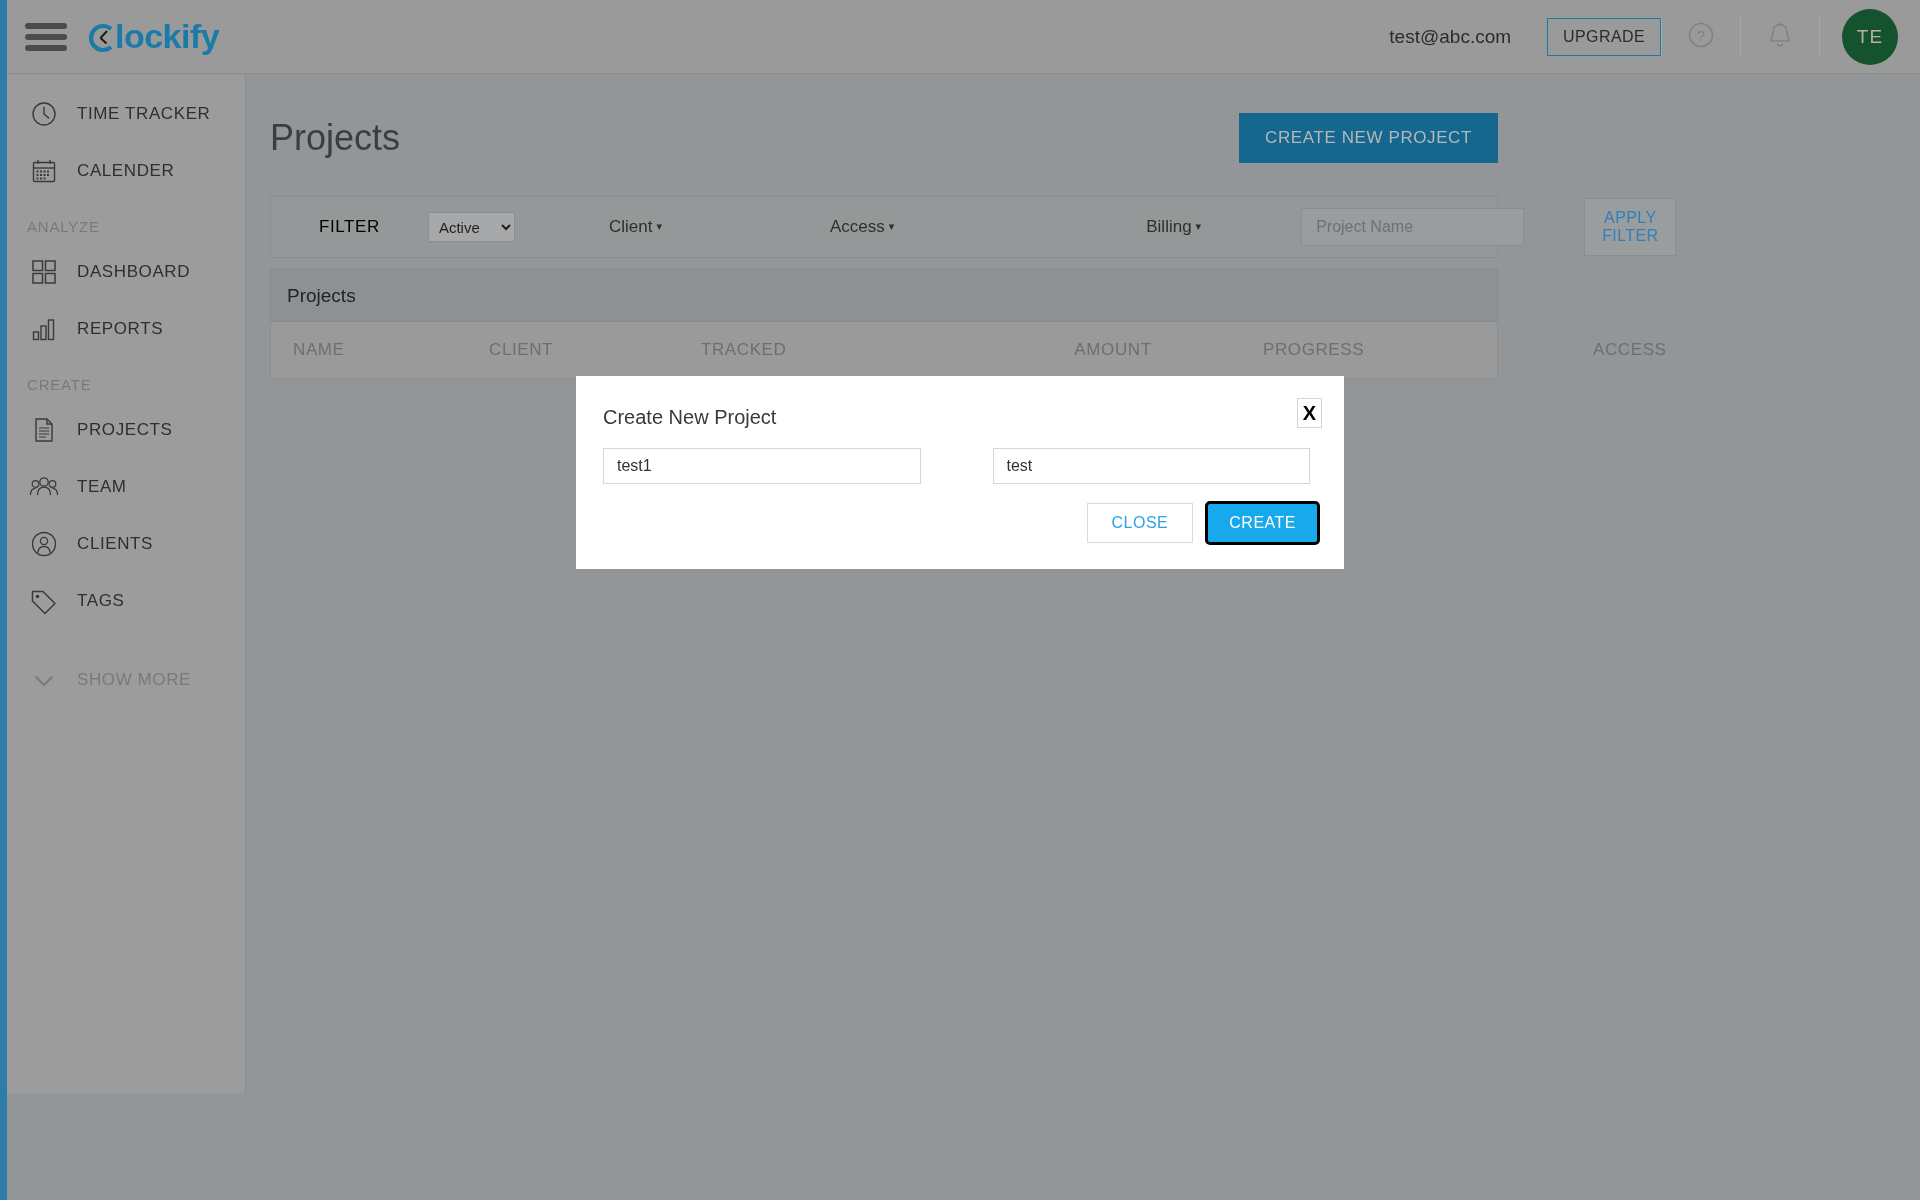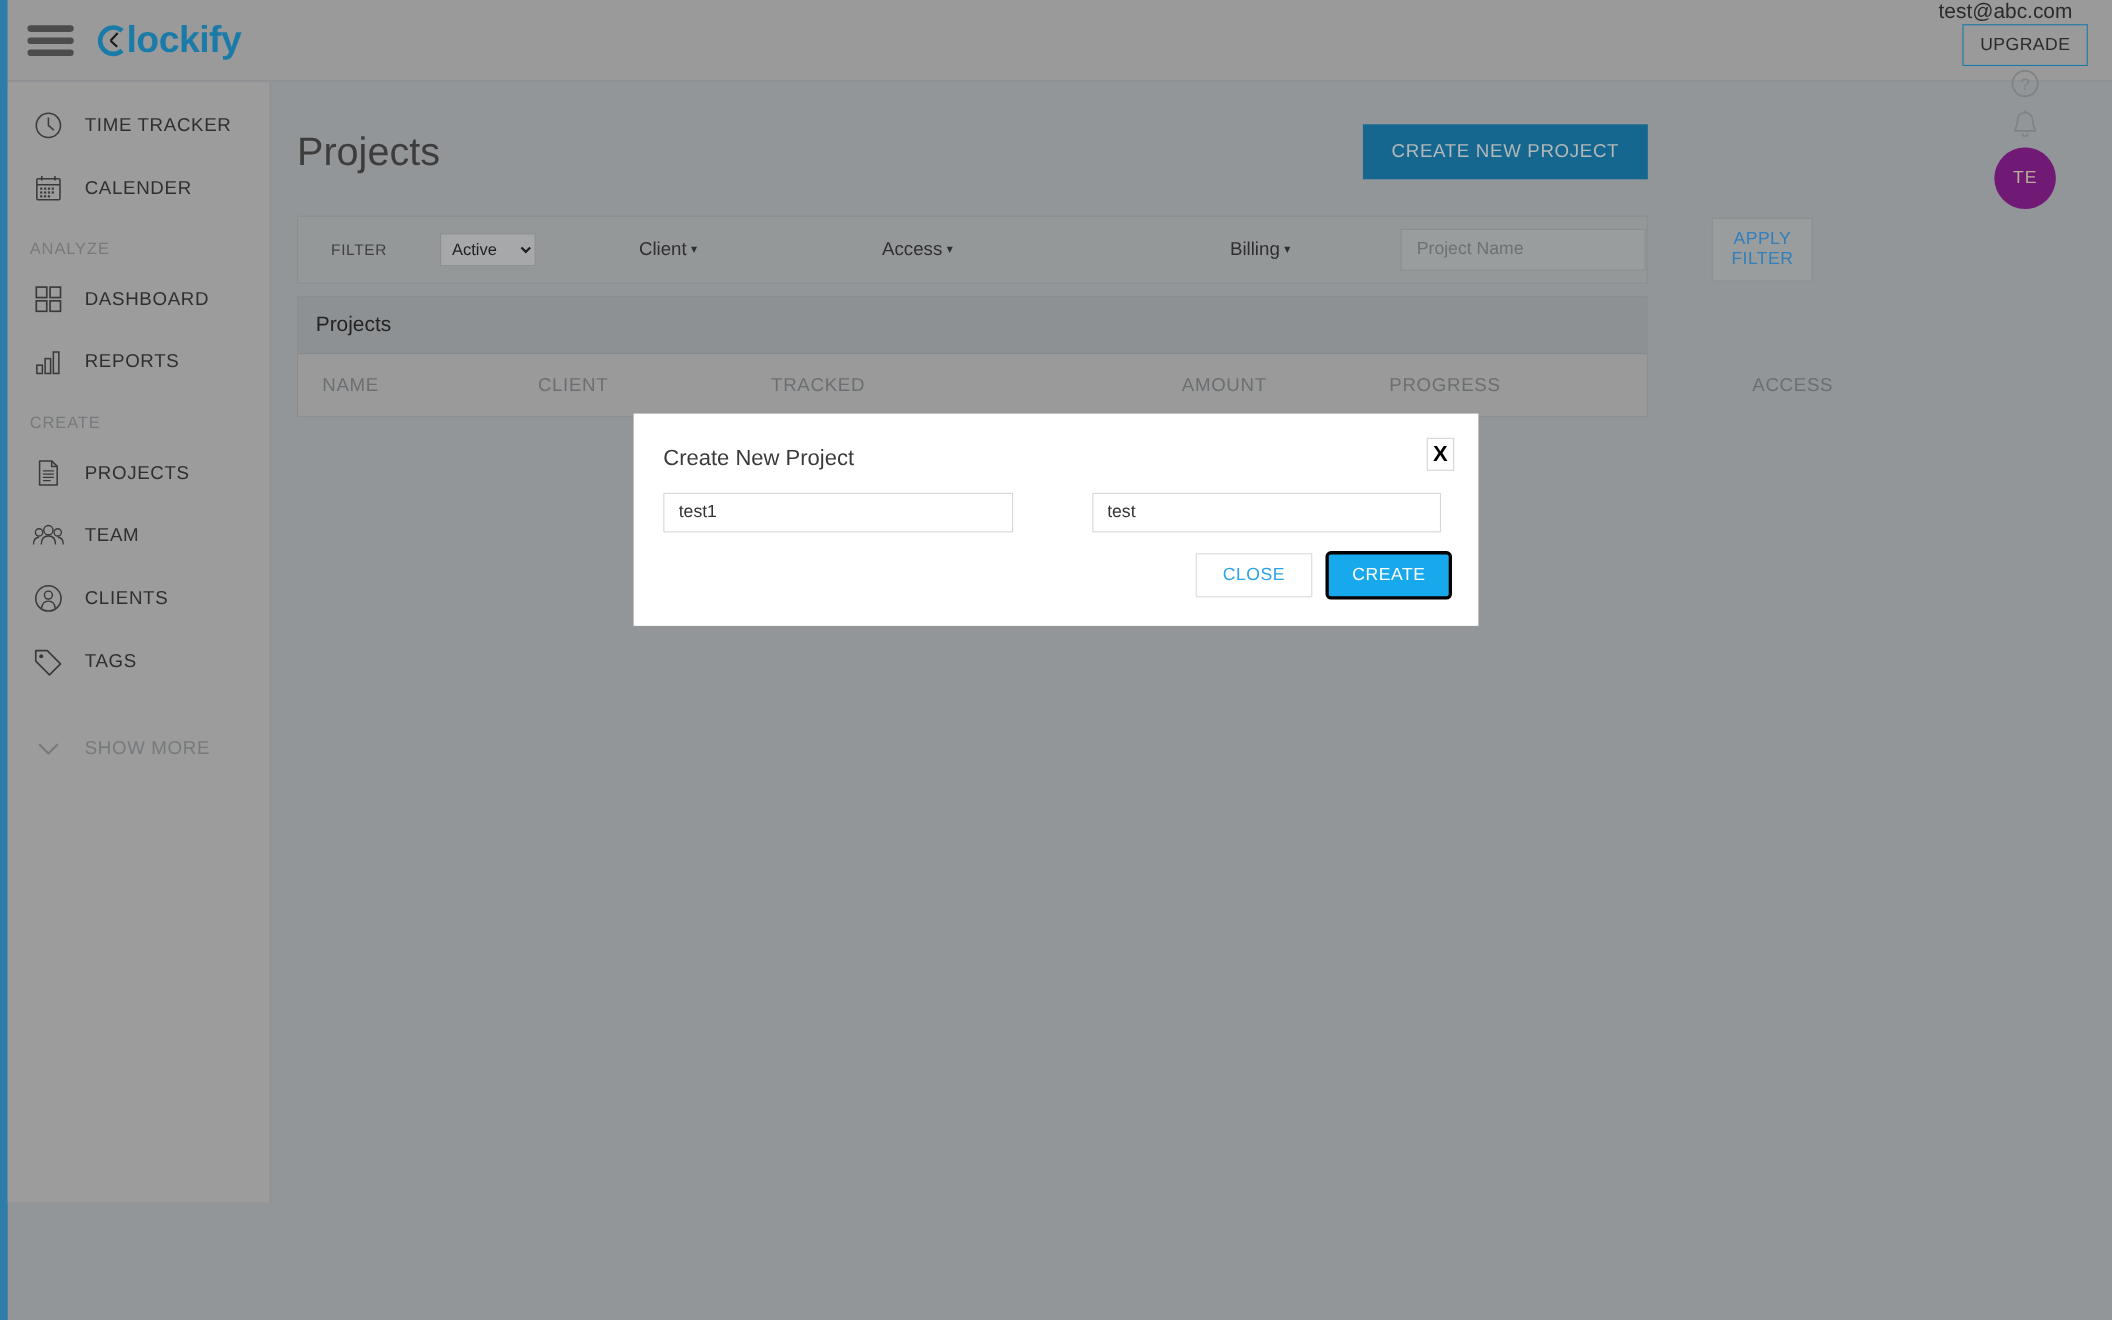--- a/index.html
+++ b/index.html
@@ -36,41 +36,41 @@
   .logo {
     margin-left: 20px; display: flex; align-items: center;
     font-size: 34px; font-weight: 600; color: #1b7ba8; letter-spacing: -0.5px;
   }
   .logo .logo-mark {
     position: relative; width: 27px; height: 30px; margin-right: 1px;
   }
   .logo .logo-text { color: #1b7ba8; }
 
   .header-right {
-    margin-left: auto; display: flex; align-items: center; height: 100%; flex-direction: column;
+    margin-left: auto; display: flex; align-items: center; height: 100%;
   }
   .header-email {
     font-size: 19px; color: #2b2b2b; margin-right: 36px;
   }
   .upgrade-btn {
     border: 1px solid #1b7ba8; background: transparent; color: #2b2b2b;
     font-size: 16px; letter-spacing: .4px; padding: 9px 15px;
     font-family: "Liberation Sans", sans-serif; cursor: pointer;
   }
   .hdr-sep { width: 1px; height: 40px; background: #a8aaac; margin: 0 0px; }
   .hdr-icon-wrap {
     width: 78px; height: 74px; display: flex; align-items: center; justify-content: center;
     cursor: pointer;
   }
   .avatar-wrap { width: 100px; height: 74px; display: flex; align-items: center; justify-content: center; cursor: pointer; }
   .avatar {
     width: 56px; height: 56px; border-radius: 50%;
-    background: #701a75; color: #b9b09a;
+    background: #14532d; color: #b9b09a;
     display: flex; align-items: center; justify-content: center;
-    font-size: 16px; letter-spacing: 1px;
+    font-size: 19px; letter-spacing: 1px;
   }
 
   
   .sidebar {
     position: absolute; left: 7px; top: 75px; width: 239px; height: 1018px;
     background: #9c9c9c; border-right: 1px solid #8b8e91;
     padding-top: 10px;
   }
   .nav-item {
     height: 57px; display: flex; align-items: center; padding-left: 20px;
@@ -105,21 +105,21 @@
     background: #15678f; color: #b4b8b9; border: none;
     font-size: 17px; letter-spacing: .6px; padding: 15px 26px;
     font-family: "Liberation Sans", sans-serif; cursor: pointer;
   }
 
   .filter-bar {
     margin: 33px 38px 0 23px;
     height: 62px; background: #959899; border: 1px solid #8b8e91;
     display: flex; align-items: center; position: relative;
   }
-  .filter-label { font-size: 14px; letter-spacing: .6px; color: #404040; margin-left: 30px; }
+  .filter-label { font-size: 17px; letter-spacing: .6px; color: #000000; margin-left: 48px; }
   .filter-select {
     margin-left: 48px; width: 88px; height: 30px;
     background: #a6a8a9; border: 1px solid #8b8e91; color: #1f1f1f;
     font-size: 15px; font-family: "Liberation Sans", sans-serif;
     padding-left: 6px; cursor: pointer;
   }
   .filter-drop {
     font-size: 17px; color: #2f2f2f; cursor: pointer; white-space: nowrap;
   }
   .filter-drop .caret { font-size: 11px; margin-left: 4px; position: relative; top: -2px; }

